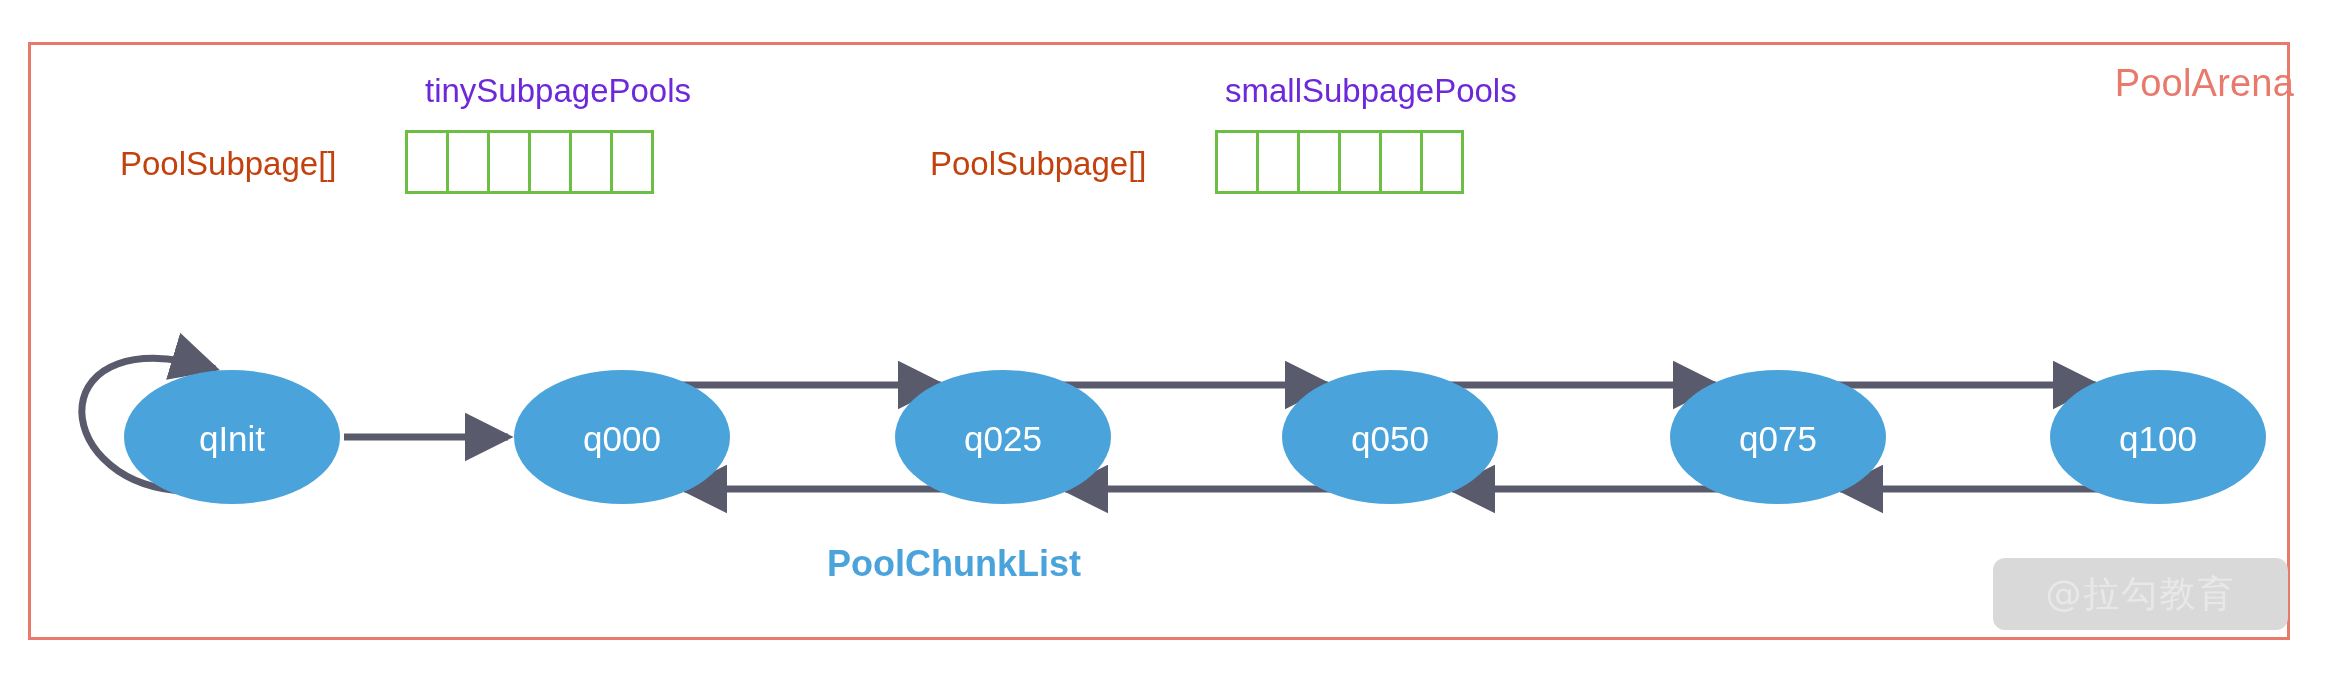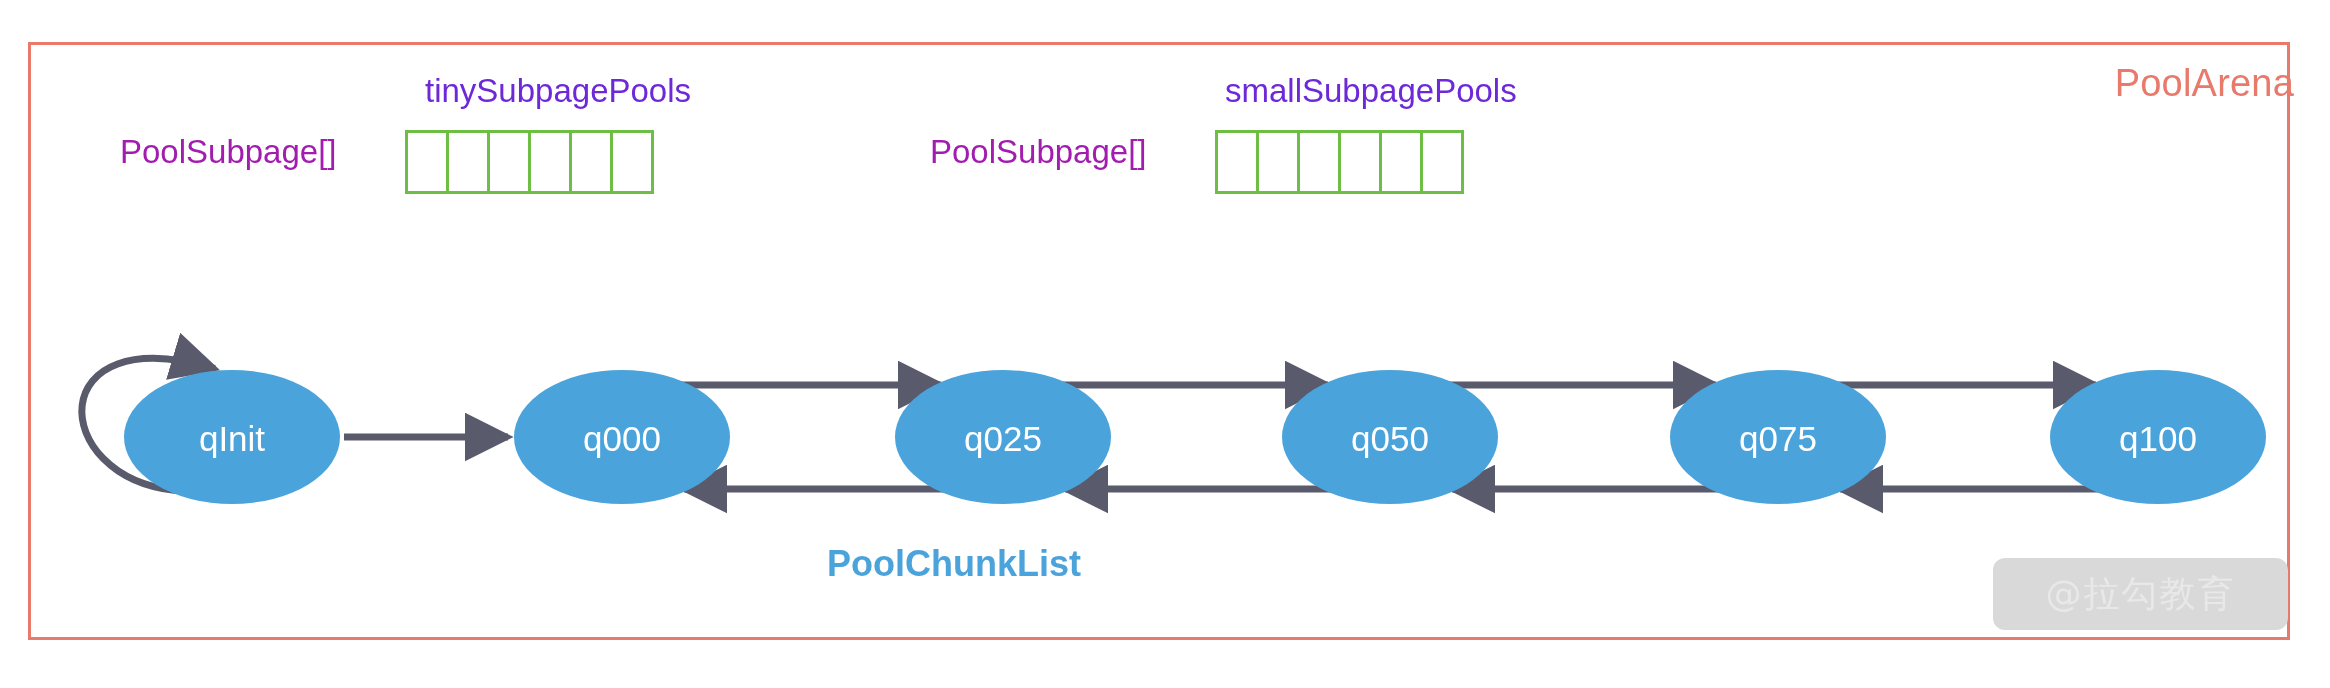--- a/index.html
+++ b/index.html
@@ -44,24 +44,24 @@
   }
   .pool-caption {
     position: absolute;
     color: #6d28d9;
     font-size: 33px;
     white-space: nowrap;
     top: 0;
   }
   .pool-rowlabel {
     position: absolute;
-    color: #a21caf;
+    color: #c2410c;
     font-size: 33px;
     white-space: nowrap;
-    top: 52px;
+    top: 64px;
     line-height: 56px;
   }
   .pool-array {
     position: absolute;
     top: 58px;
     display: flex;
     border: 3px solid #6CBE45;
     box-sizing: content-box;
     background: #ffffff;
   }

